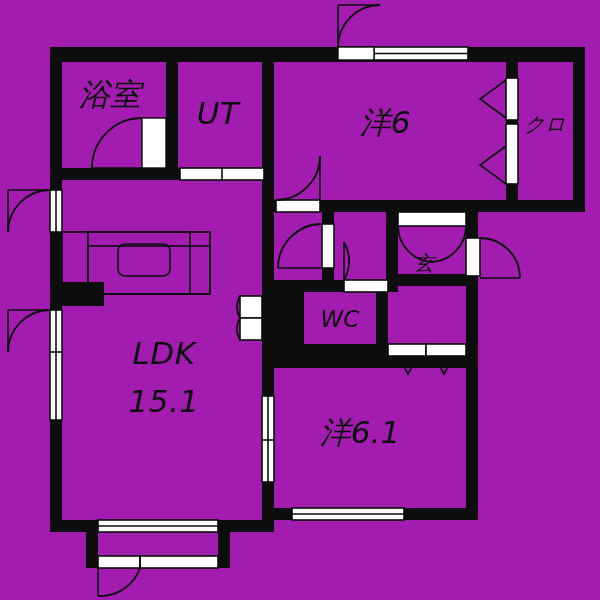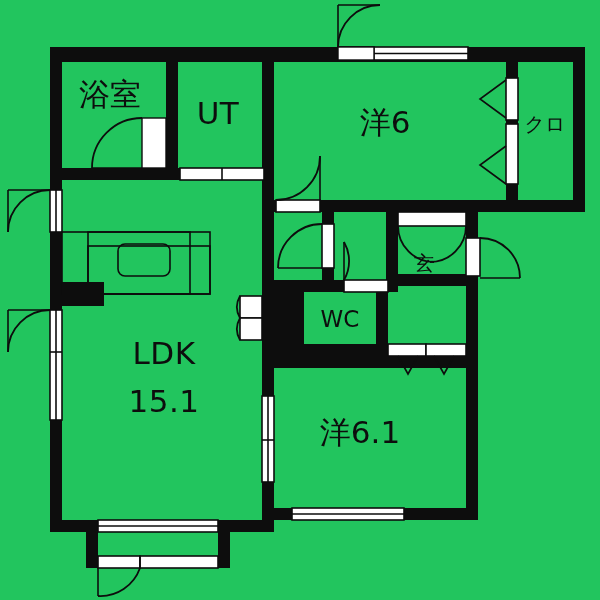--- a/index.html
+++ b/index.html
@@ -10,21 +10,22 @@
   body {
     width: 600px;
     height: 600px;
     overflow: hidden;
     font-family: "Liberation Sans", sans-serif;
   }
   #floorplan-root {
     position: relative;
     width: 600px;
     height: 600px;
-    background: #22c55e;
+    background: #a21caf;
+    font-style: italic;
   }
   svg#plan {
     display: block;
     width: 600px;
     height: 600px;
   }
   .wall { fill: #0d0d0d; }
   .thinline { fill: none; stroke: #0d0d0d; stroke-width: 1.6; }
   .arc { fill: none; stroke: #0d0d0d; stroke-width: 1.8; }
   .panel { fill: #ffffff; stroke: #0d0d0d; stroke-width: 1.6; }

